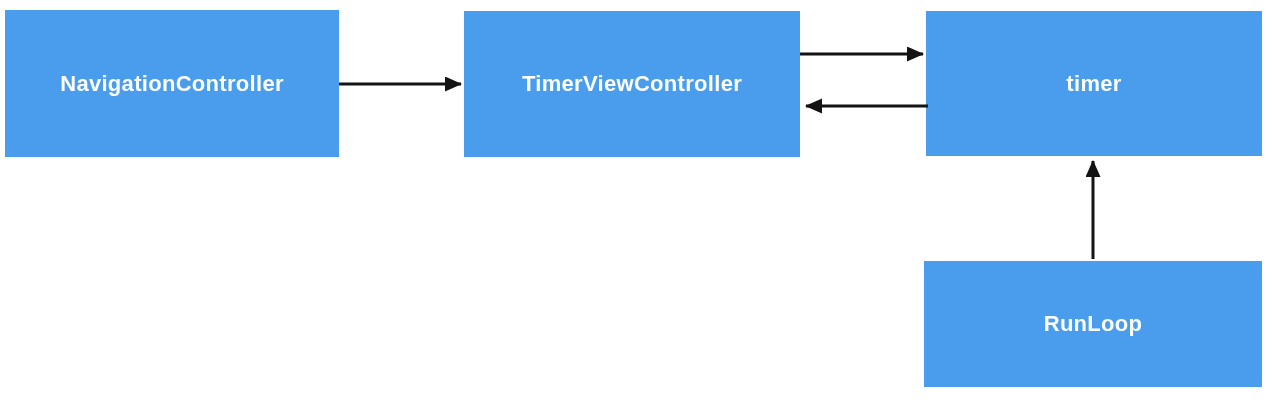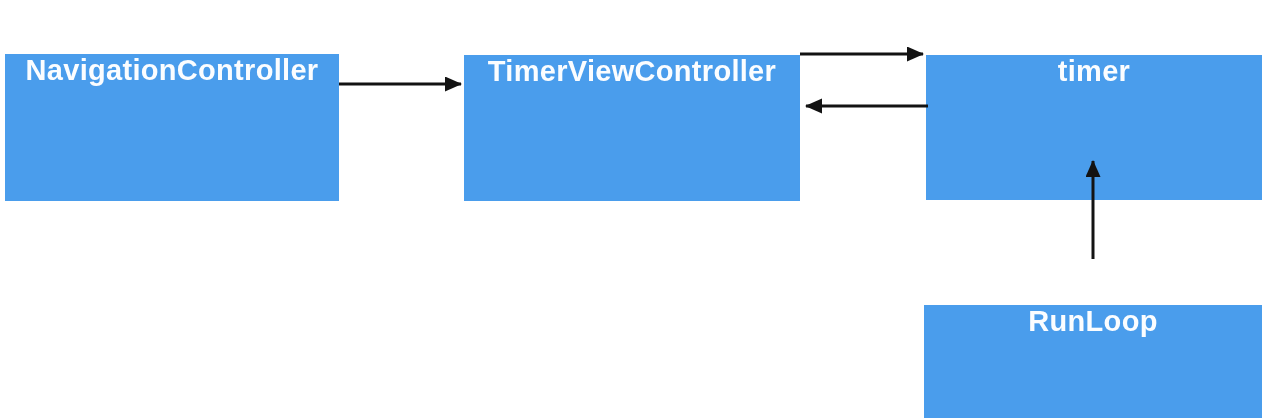--- a/index.html
+++ b/index.html
@@ -16,27 +16,26 @@
   }
   .canvas {
     position: absolute;
     inset: 0;
   }
   .node {
     position: absolute;
     background: #4a9dec;
     color: #fbfdff;
     display: flex;
-    align-items: flex-start;
+    align-items: center;
     justify-content: center;
-    font-size: 29px;
+    font-size: 22px;
     font-weight: bold;
     letter-spacing: 0.3px;
     box-sizing: border-box;
-    margin-top: 44px;
   }
   #node-navigation-controller {
     left: 5px;   top: 10px;  width: 334px; height: 147px;
   }
   #node-timer-view-controller {
     left: 464px; top: 11px;  width: 336px; height: 146px;
   }
   #node-timer {
     left: 926px; top: 11px;  width: 336px; height: 145px;
   }

